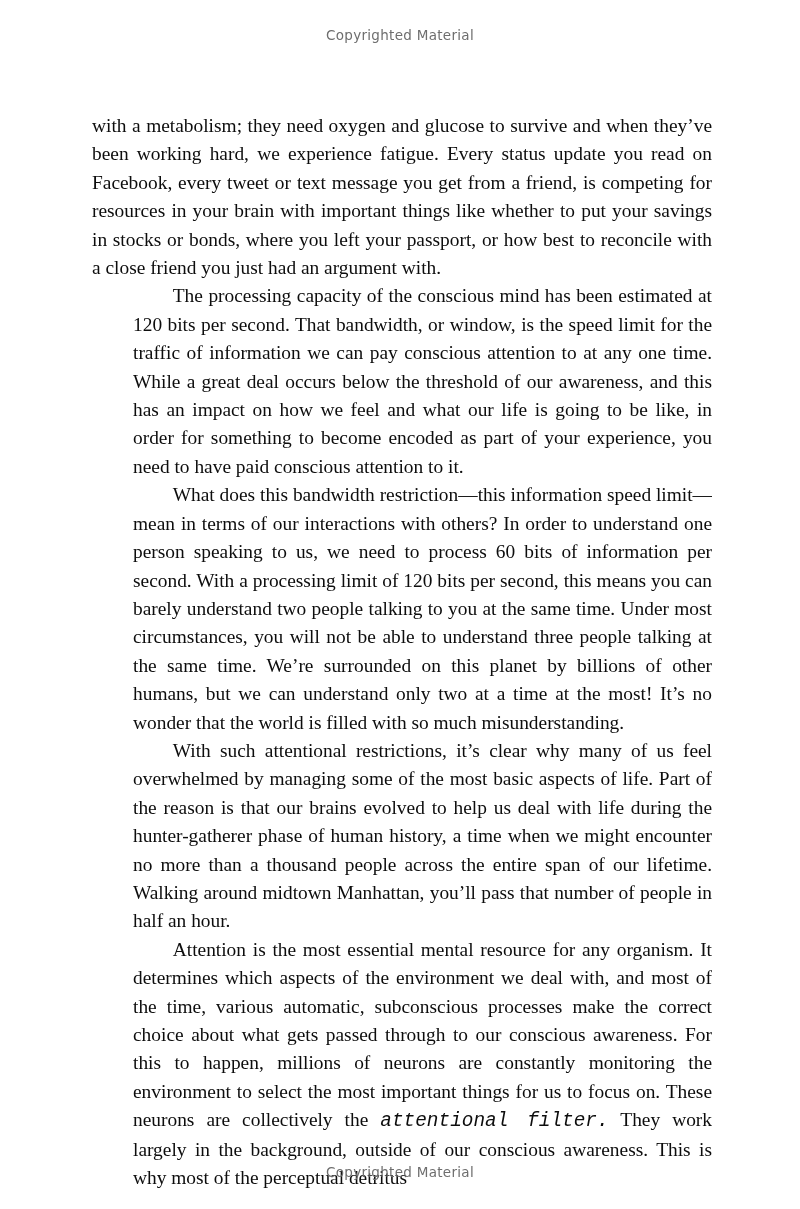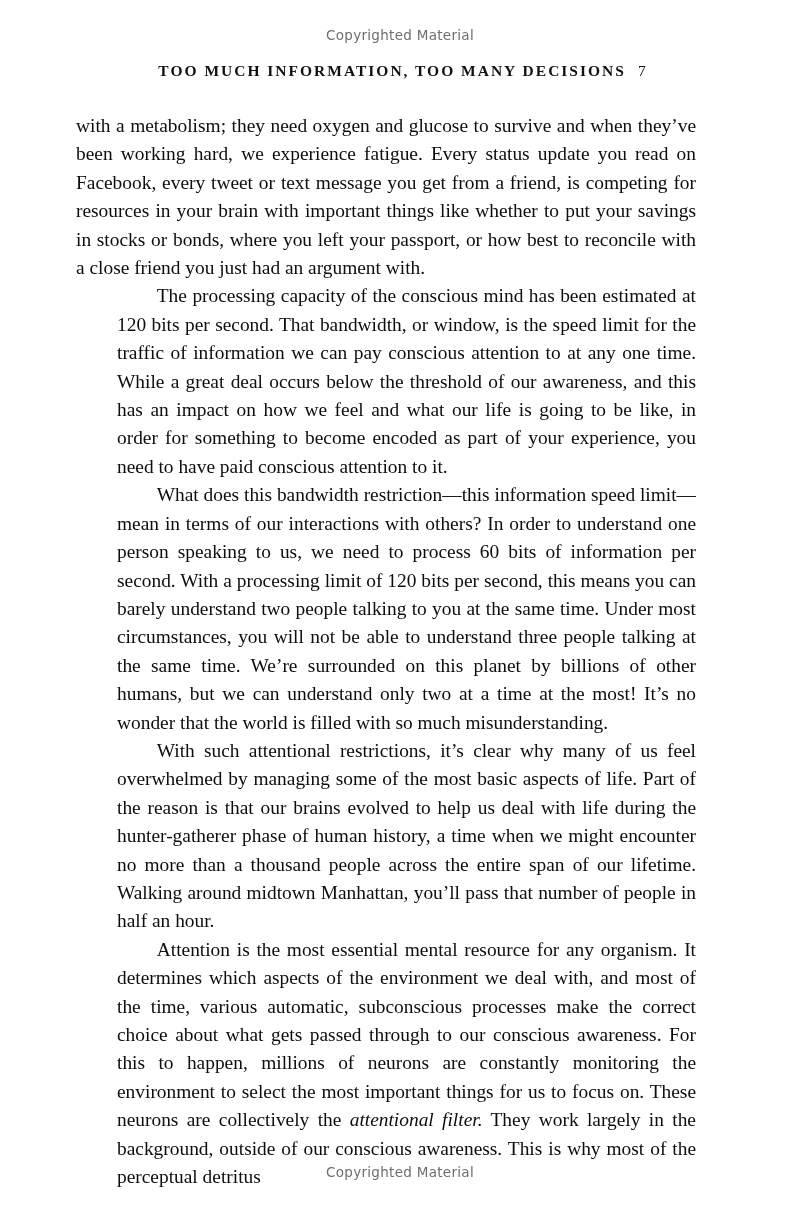--- a/index.html
+++ b/index.html
@@ -51,51 +51,49 @@
   .running-head .folio {
     font-weight: normal;
     letter-spacing: 0;
     font-size: 15.5px;
     margin-left: 12px;
   }
 
   
   .textblock {
     position: absolute;
-    left: 76px;
+    left: 92px;
     top: 112px;
     width: 620px;
   }
   .para {
     margin: 0;
     font-size: 19.4px;
     line-height: 28.4px;
     text-align: justify;
     text-justify: inter-word;
     hyphens: none;
     color: #0d0d0d;
   }
   .para.indent {
     text-indent: 2.05em;
     margin-left: 41px;
   }
   .para em {
     font-style: italic;
+    font-family: Liberation Mono, monospace;
   }
 </style>
 </head>
 <body>
 
 <div class="page">
 
   <div class="watermark watermark-top">Copyrighted Material</div>
 
-  <div class="running-head">
-    <span>TOO MUCH INFORMATION, TOO MANY DECISIONS</span><span class="folio">7</span>
-  </div>
 
   <div class="textblock">
 
     <p class="para">with a metabolism; they need oxygen and glucose to survive and when they’ve been working hard, we experience fatigue. Every status update you read on Facebook, every tweet or text message you get from a friend, is competing for resources in your brain with important things like whether to put your savings in stocks or bonds, where you left your passport, or how best to reconcile with a close friend you just had an argument with.</p>
 
     <p class="para indent">The processing capacity of the conscious mind has been estimated at 120 bits per second. That bandwidth, or window, is the speed limit for the traffic of information we can pay conscious attention to at any one time. While a great deal occurs below the threshold of our awareness, and this has an impact on how we feel and what our life is going to be like, in order for something to become encoded as part of your experience, you need to have paid conscious attention to it.</p>
 
     <p class="para indent">What does this bandwidth restriction—this information speed limit—mean in terms of our interactions with others? In order to understand one person speaking to us, we need to process 60 bits of information per second. With a processing limit of 120 bits per second, this means you can barely understand two people talking to you at the same time. Under most circumstances, you will not be able to understand three people talking at the same time. We’re surrounded on this planet by billions of other humans, but we can understand only two at a time at the most! It’s no wonder that the world is filled with so much misunderstanding.</p>
 
     <p class="para indent">With such attentional restrictions, it’s clear why many of us feel overwhelmed by managing some of the most basic aspects of life. Part of the reason is that our brains evolved to help us deal with life during the hunter-gatherer phase of human history, a time when we might encounter no more than a thousand people across the entire span of our lifetime. Walking around midtown Manhattan, you’ll pass that number of people in half an hour.</p>

